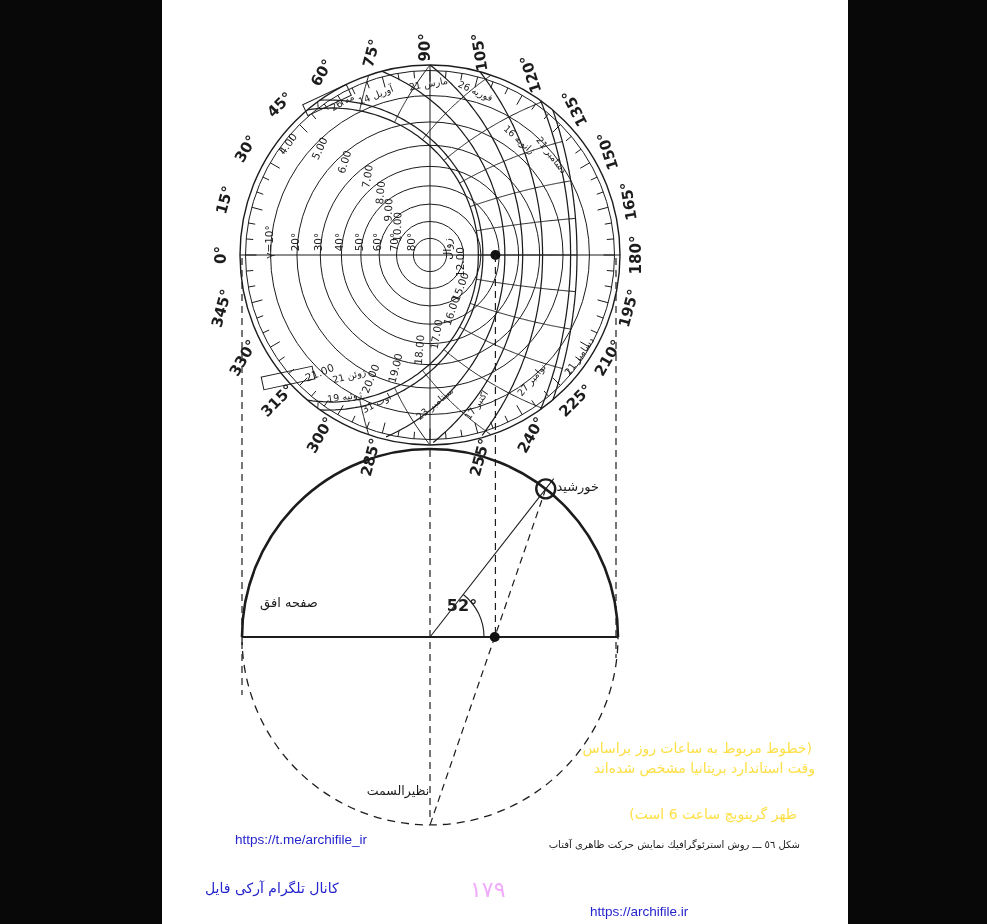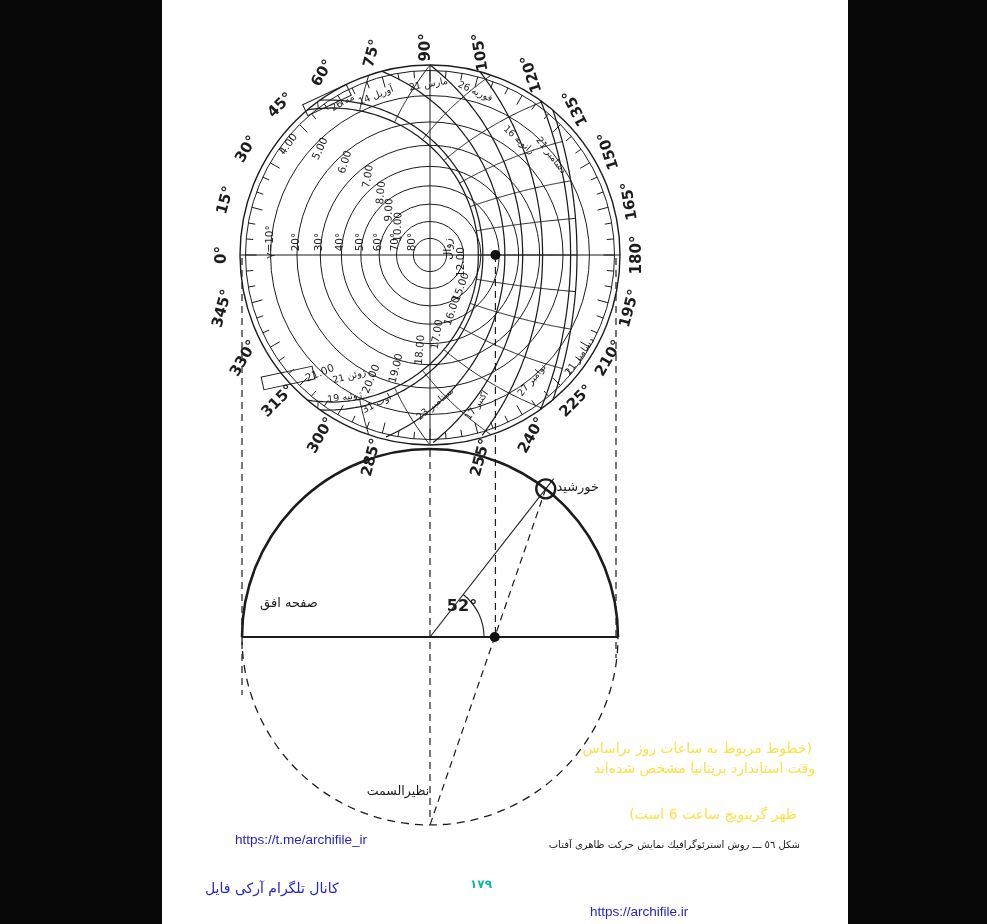--- a/index.html
+++ b/index.html
@@ -8,21 +8,21 @@
   #page{position:absolute;left:162px;top:0;width:686px;height:924px;background:#ffffff;}
   #diagram{position:absolute;left:0;top:0;}
   svg text{font-family:"DejaVu Sans",sans-serif;fill:#1c1c1c;}
   .abs{position:absolute;color:#1c1c1c;}
   .rtl{direction:rtl;}
   .note-line{font-size:14px;color:#fde047;white-space:nowrap;}
   .caption{font-size:10px;color:#1a1a1a;white-space:nowrap;}
   .blue{color:#2424cc;white-space:nowrap;text-decoration:none;}
   .url{font-size:13.5px;font-family:"Liberation Sans","DejaVu Sans",sans-serif;}
   .fa-link{font-size:14px;}
-  .pagenum{font-size:12px;font-weight:bold;color:#14b8a6;}
+  .pagenum{font-size:22px;font-weight:normal;color:#f0abfc;}
 </style>
 </head>
 <body>
 
 <div id="stage">
   <div id="page"></div>
   <svg id="diagram" width="987" height="924" viewBox="0 0 987 924">
       <circle cx="430" cy="255" r="190" fill="none" stroke="#1c1c1c" stroke-width="1.4"></circle>
       <circle cx="430" cy="255" r="184.5" fill="none" stroke="#1c1c1c" stroke-width="1"></circle>
       <line x1="245.5" y1="255" x2="256.5" y2="255" stroke="#1c1c1c" stroke-width="1"></line>

